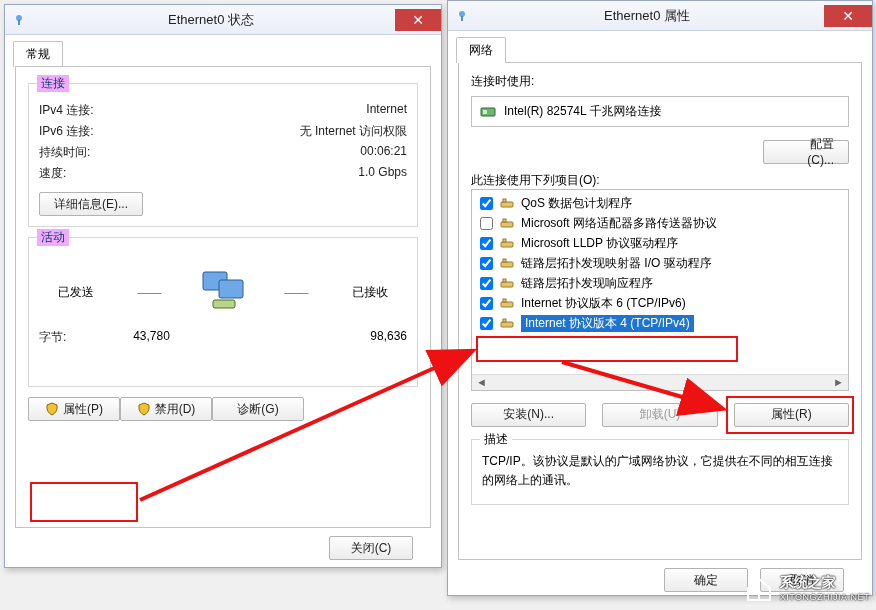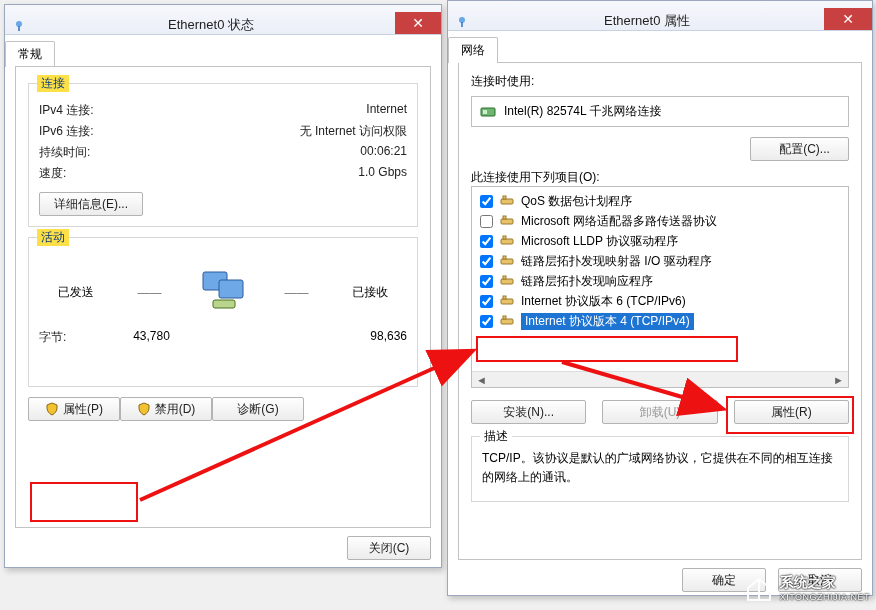--- a/index.html
+++ b/index.html
@@ -20,38 +20,38 @@
     position: absolute;
     background: #fff;
     border: 1px solid #9aa7bf;
     box-shadow: 2px 3px 6px rgba(0,0,0,0.2);
   }
   .title-bar {
     height: 30px;
     background: linear-gradient(#f6f8fc,#eaeef7);
     border-bottom: 1px solid #c9d2e3;
     display: flex;
-    align-items: flex-end;
+    align-items: center;
     padding: 0 0 0 6px;
     position: relative;
   }
   .title-bar .title {
     flex: 1;
     text-align: center;
     font-size: 13px;
     color: #222;
   }
   .win-btns { display:flex; }
   .win-btn { width:46px; height:22px; display:flex; align-items:center; justify-content:center; font-size:14px; line-height:1; color:#222; }
   .win-btn.close { background:#c94040; color:#fff; }
   .win-btn.close2 { background:#c94040; color:#fff; width:48px; height:22px; }
   .sysicon { width:16px; height:16px; display:inline-block; }
 
   
-  .tab-strip { padding: 5px 10px 0 0; }
+  .tab-strip { padding: 5px 10px 0 0; margin-left: 8px; }
   .tab {
     display:inline-block; padding:4px 12px;
     border:1px solid #c3c3c3; border-bottom:none;
     background:#fff; position:relative; top:1px;
     border-radius: 2px 2px 0 0;
   }
   .tab-body {
     border:1px solid #c3c3c3;
     margin: 0 10px;
     padding: 10px 12px;
@@ -59,21 +59,21 @@
 
   
   .group {
     border:1px solid #d7d7d7;
     margin: 6px 0 10px 0;
     padding: 14px 10px 10px 10px;
     position: relative;
   }
   .group > .legend {
     position:absolute; top:-9px; left:8px;
-    background:#fde047; padding:0 4px; color:#0a3a7a;
+    background:#f0abfc; padding:0 4px; color:#0a3a7a;
   }
 
   .kv { display:flex; justify-content:space-between; margin:4px 0; }
   .kv .k { color:#222; }
   .kv .v { color:#222; }
 
   
   .btn {
     display:inline-flex; align-items:center; justify-content:center;
     height:24px; padding:0 14px;
@@ -129,21 +129,21 @@
   .desc-box .legend { position:absolute; top:-9px; left:8px; background:#fff; padding:0 4px; }
 
   .row-btm { margin-top:10px; display:flex; }
 
   .activity-cols { display:flex; align-items:center; justify-content:space-between; margin-top:18px; }
   .activity-cols .col { flex:1; text-align:center; }
   .monitor-svg { width:56px; height:42px; }
 
   .sep { text-align:center; color:#777; }
 
-  .close-row { text-align:right; padding:8px 10px 10px; }
+  .close-row { text-align:right; padding:8px 28px 10px; }
 
   .adapter-row { display:flex; align-items:center; gap:8px; margin:8px 0 12px 4px; }
 
 </style>
 </head>
 <body>
 
 <div class="window" style="left:4px; top:4px; width:438px; height:564px;">
   <div class="title-bar">
     <span class="sysicon">
@@ -255,21 +255,21 @@
         <span class="nic-icon">
           <svg viewBox="0 0 16 16">
               <rect x="1" y="4" width="14" height="8" rx="1" fill="#6db66d" stroke="#2f6b2f"></rect>
               <rect x="3" y="6" width="4" height="4" fill="#cfeccf"></rect>
             </svg>
         </span>
         <span>Intel(R) 82574L 千兆网络连接</span>
       </div>
     </div>
     <div style="text-align:right; margin-top:10px;">
-      <span class="btn" style="width:99px;padding-left:24px;">配置(C)...</span>
+      <span class="btn" style="width:86px;padding-left:24px;">配置(C)...</span>
     </div>
 
     <div style="margin-top:8px;">此连接使用下列项目(O):</div>
 
     <div class="item-list" id="items-list">
 
       <div class="item-row">
           <input type="checkbox" class="cb" checked="" style="">
           <span class="iic"><svg viewBox="0 0 16 16">
               <rect x="2" y="6" width="12" height="5" rx="1" fill="#e8c268" stroke="#9a7a2c"></rect>

